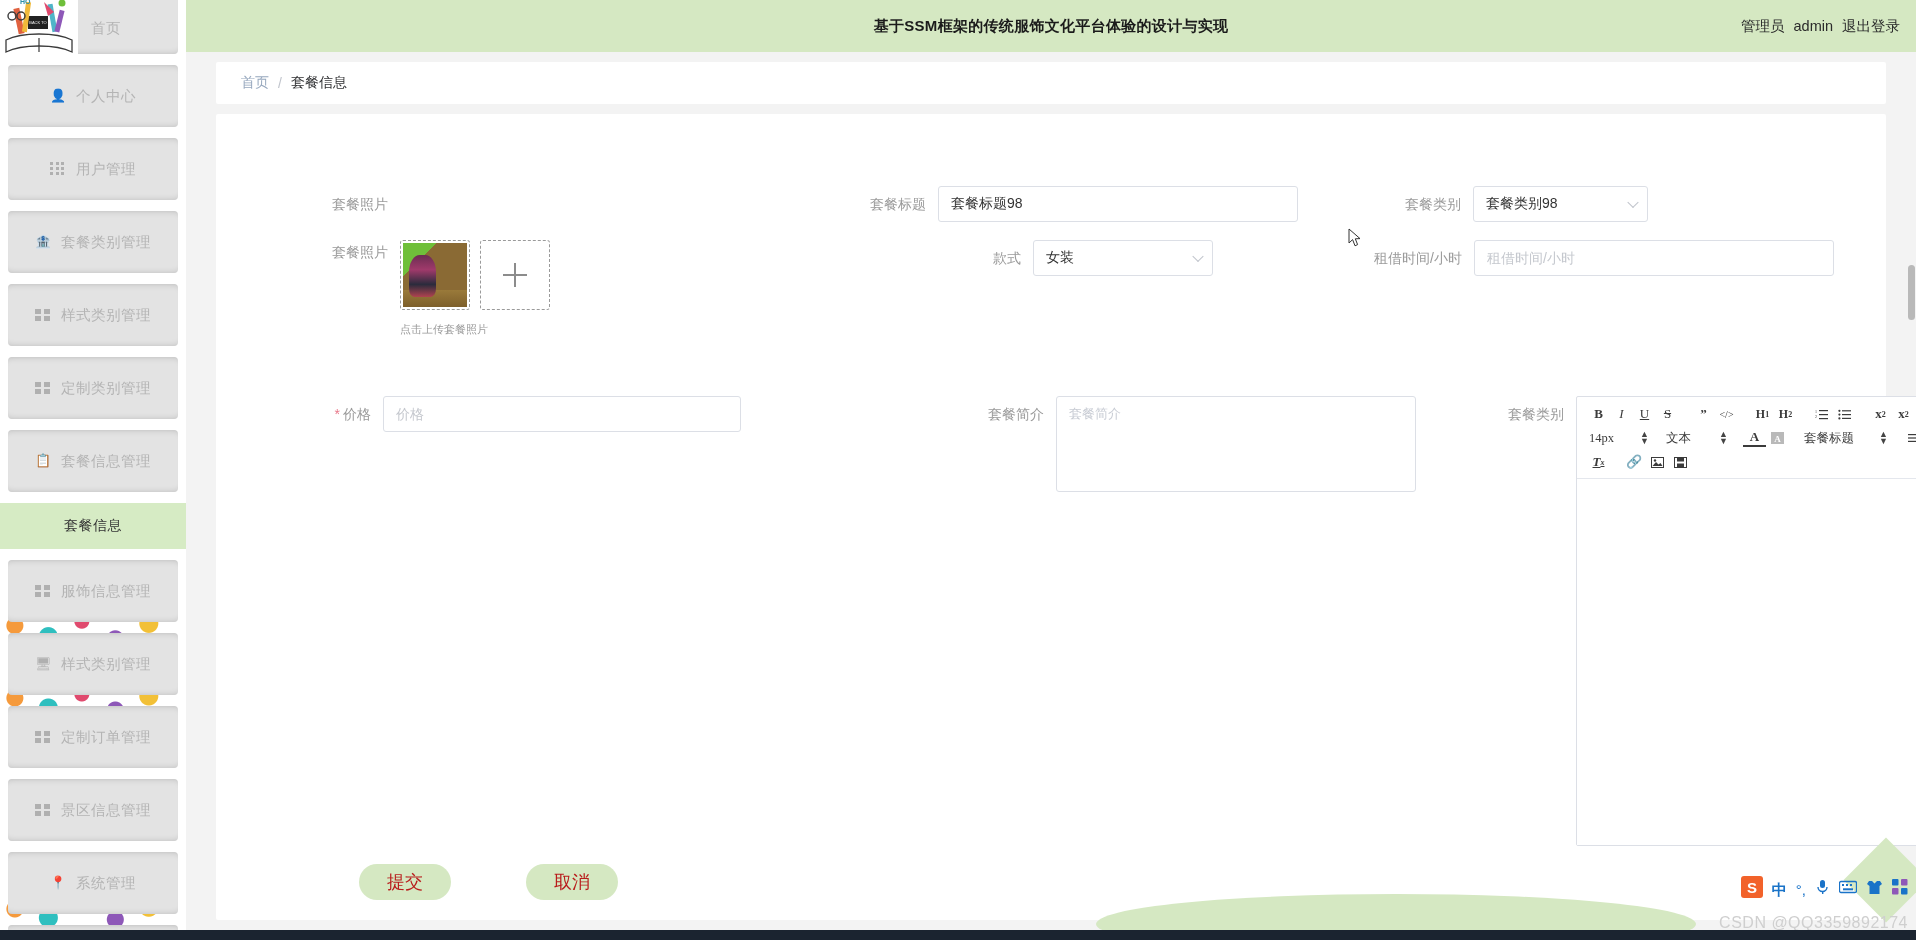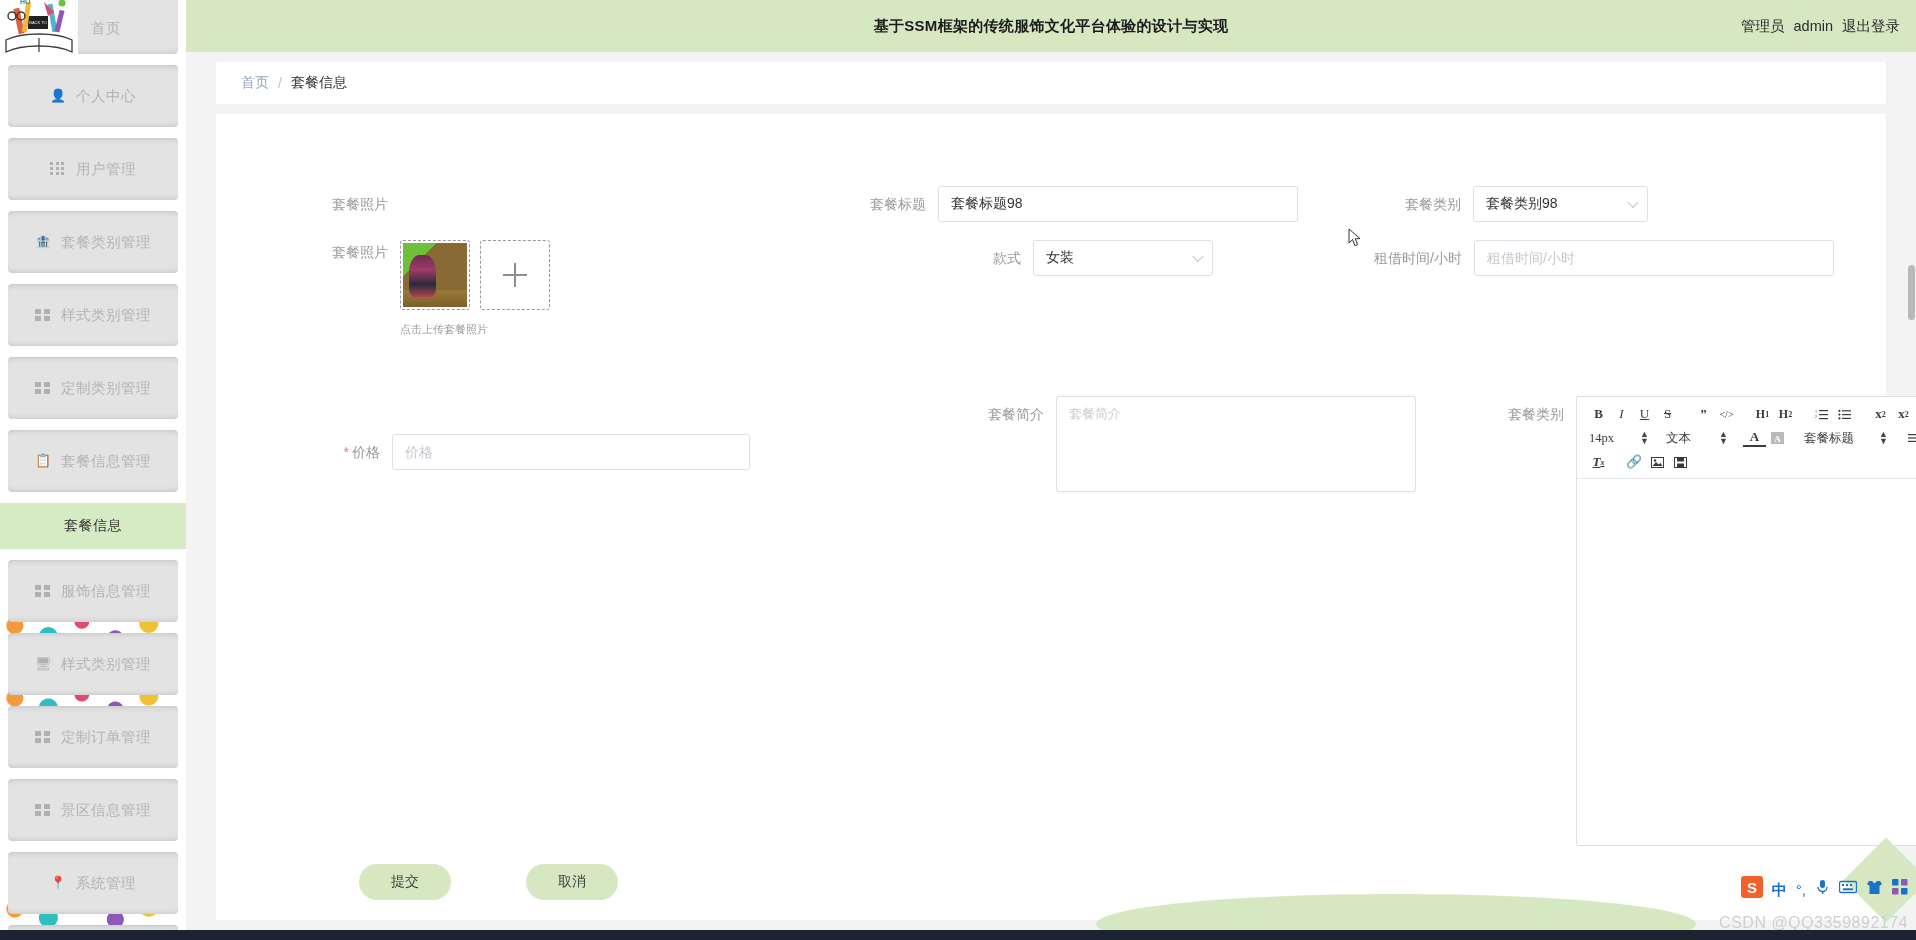--- a/index.html
+++ b/index.html
@@ -299,21 +299,21 @@
     margin-left: 10px; font-size: 9px; line-height: 9px; color: #444;
     display: flex; flex-direction: column;
   }
   #editor-body { flex: 1; background: #fff; cursor: text; }
 
   
   .btn {
     width: 92px; height: 36px;
     border: none; border-radius: 18px;
     background: #d5e8c2;
-    color: #404040; font-size: 14px;
+    color: #b91c1c; font-size: 18px;
     cursor: pointer;
     font-family: inherit;
   }
 
   
   #scrollbar-track {
     position: absolute; right: 0; top: 52px;
     width: 9px; height: 888px;
     background: transparent; z-index: 9;
   }
@@ -523,21 +523,21 @@
           <span>女装</span>
           <span class="chev"></span>
         </div>
       </div>
 
       <div class="field" style="left:1140px; top:126px;">
         <div class="flabel" style="width:118px;">租借时间/小时</div>
         <input class="finput" style="width: 360px;" placeholder="租借时间/小时">
       </div>
 
-      <div class="field" style="left:84px; top:282px;margin-top:38px;">
+      <div class="field" style="left:75px; top:282px;">
         <div class="flabel" style="width:92px;">
           <span class="req">*</span><span>价格</span>
         </div>
         <input class="finput" style="width: 358px;" placeholder="价格">
       </div>
 
       <div class="field" style="left:748px; top:282px;">
         <div class="flabel" style="width:92px;">套餐简介</div>
         <textarea class="ftextarea" style="width: 360px; height: 96px;" placeholder="套餐简介"></textarea>
       </div>

